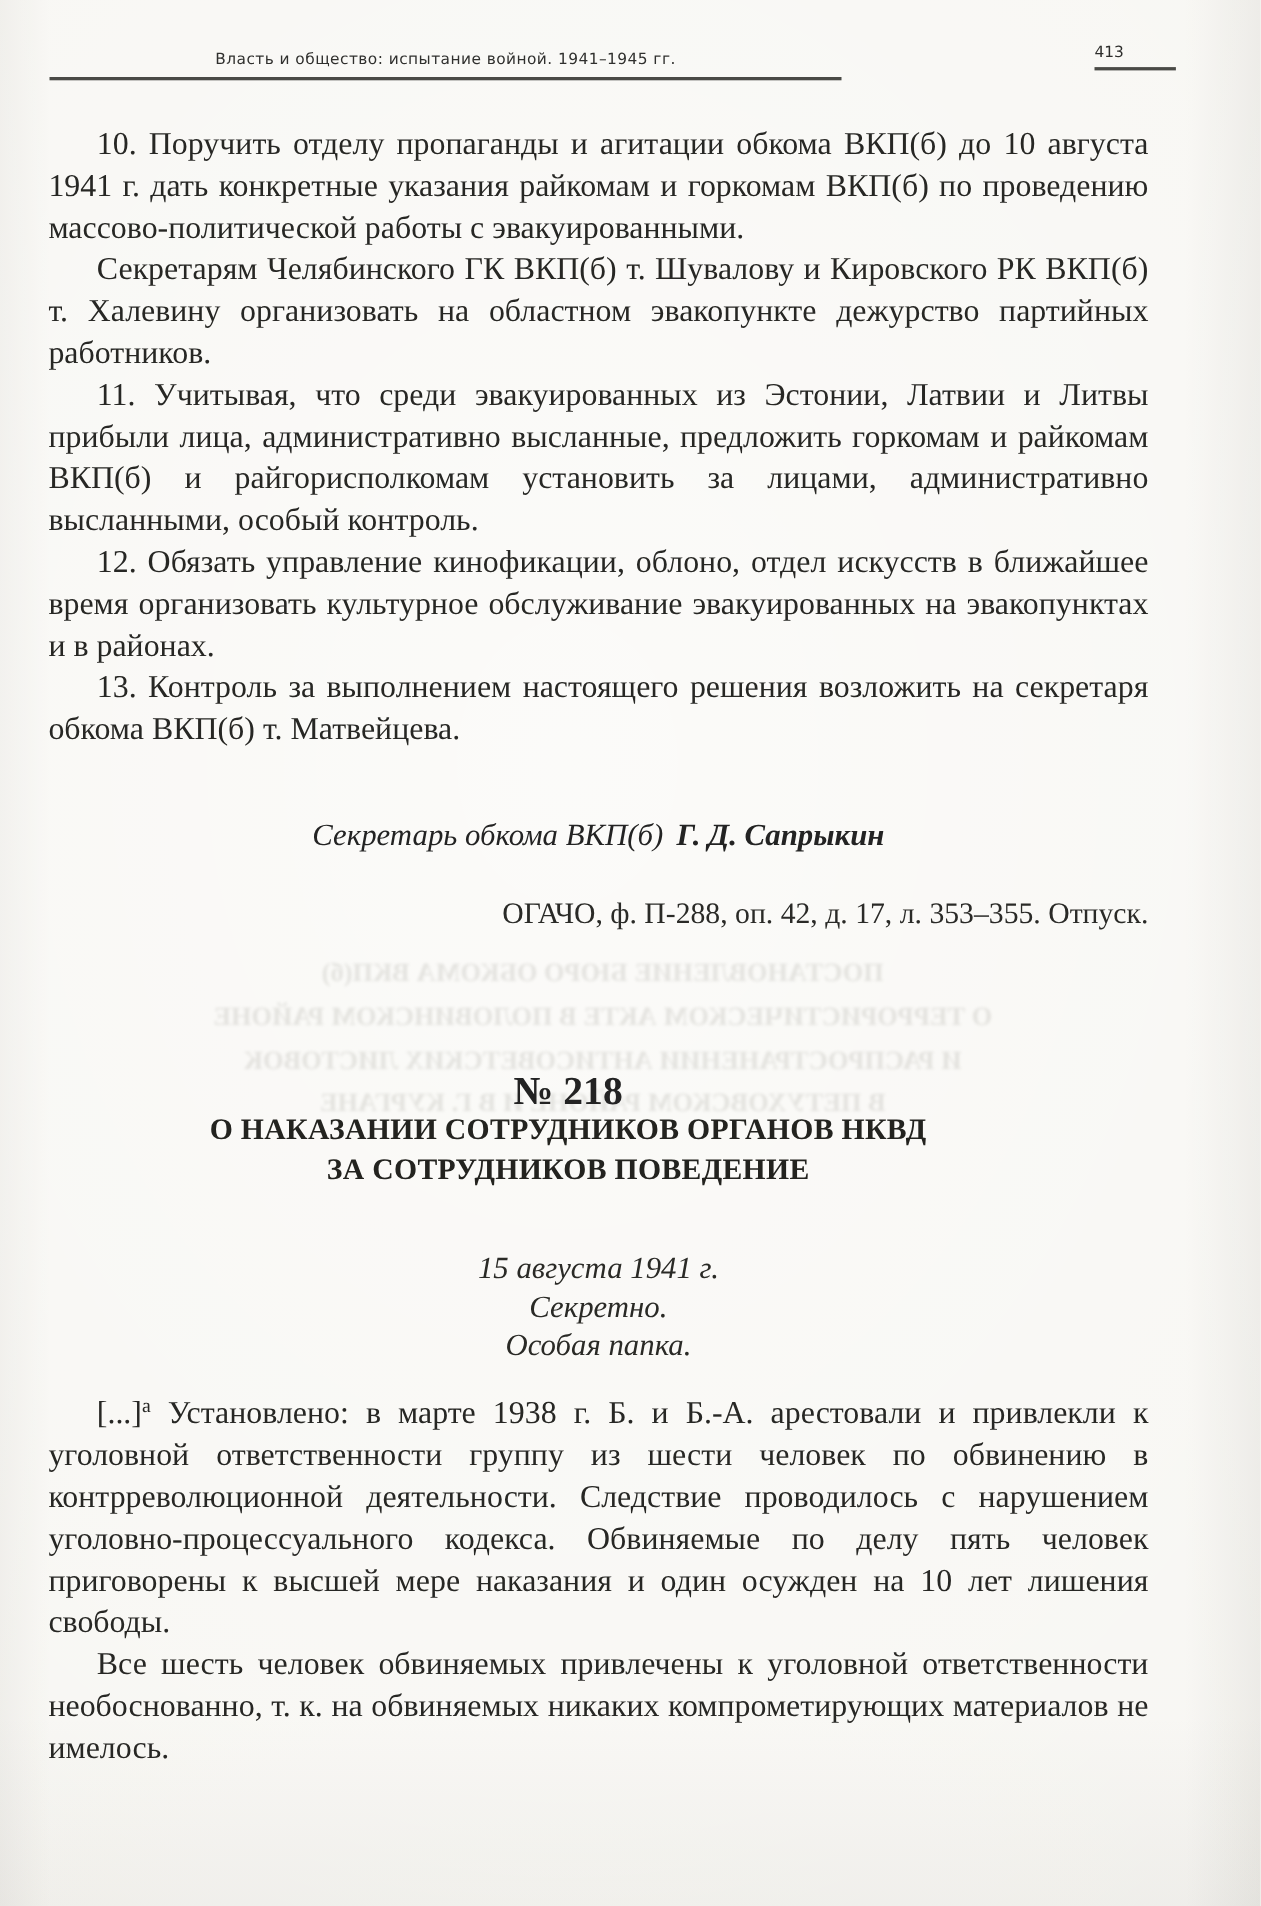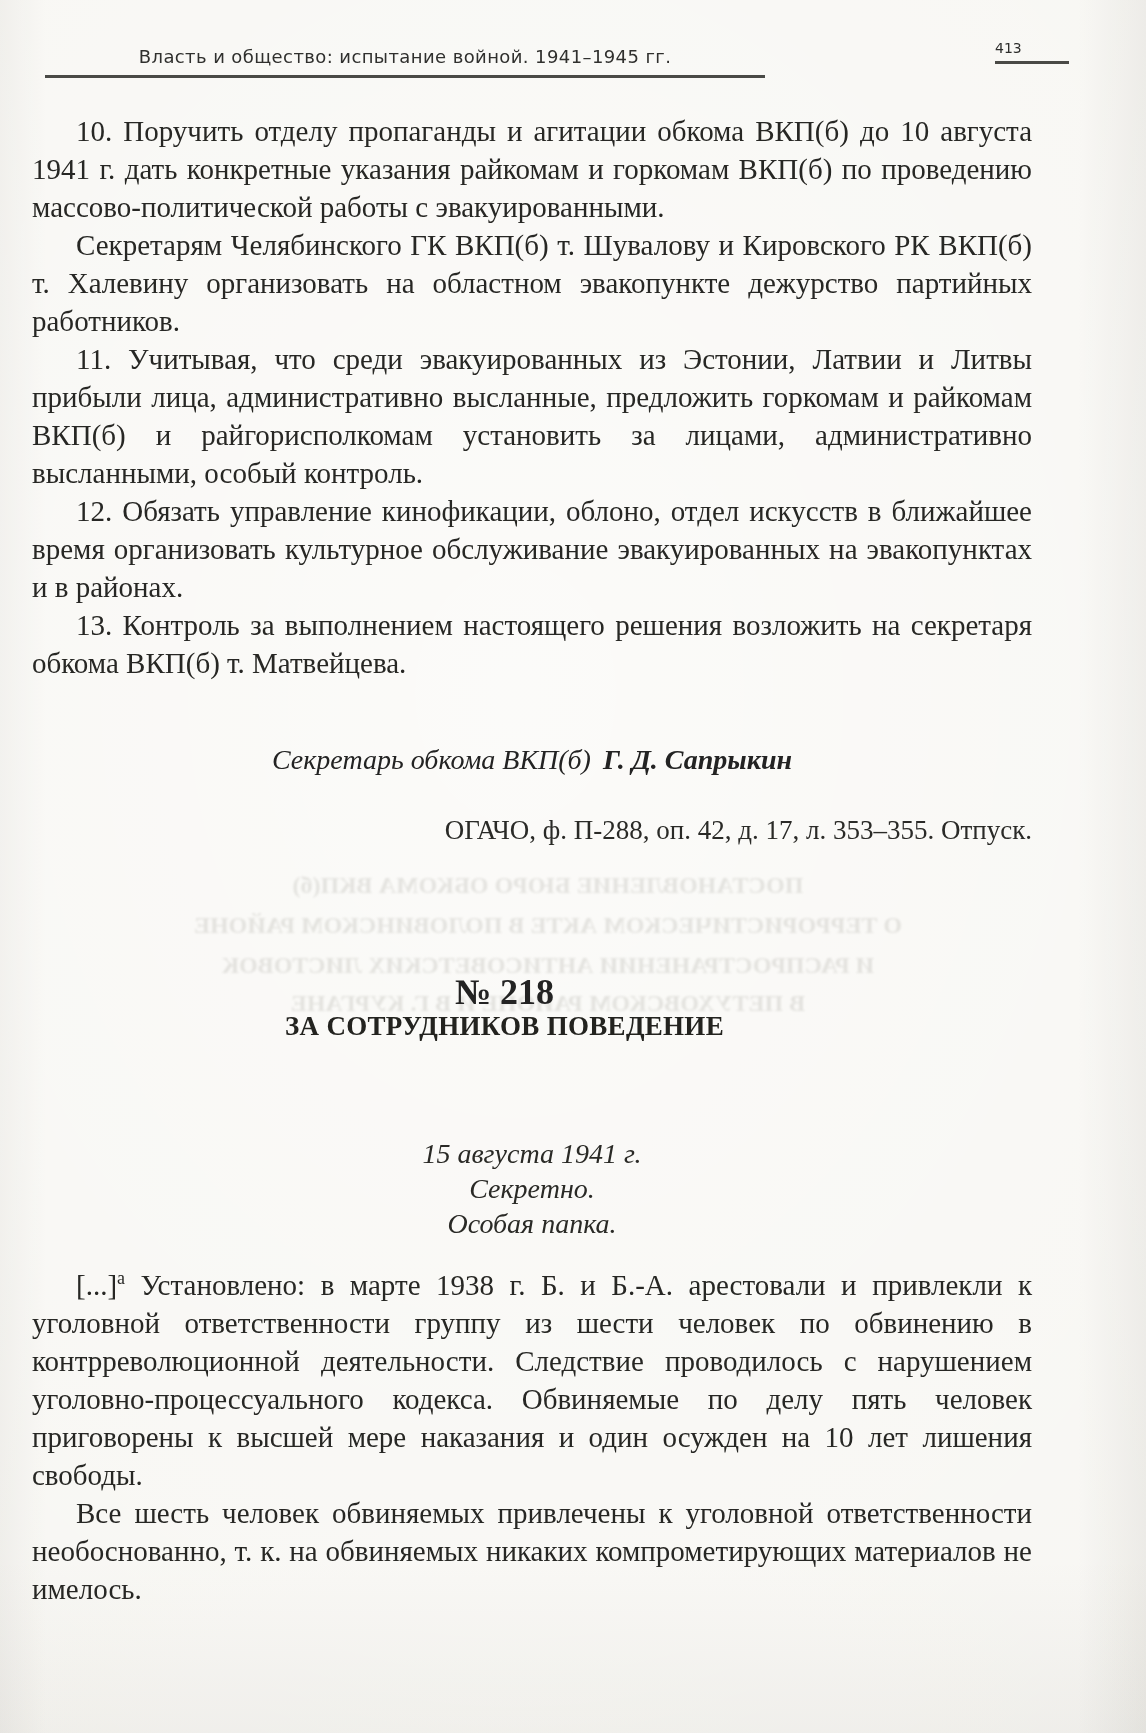--- a/index.html
+++ b/index.html
@@ -18,35 +18,35 @@
       linear-gradient(90deg, rgba(120,115,105,0.08) 0%, rgba(0,0,0,0) 4%, rgba(0,0,0,0) 94%, rgba(120,115,105,0.10) 100%),
       linear-gradient(180deg, rgba(0,0,0,0) 90%, rgba(120,115,105,0.07) 100%),
       #f7f6f2;
   }
 
   
   .header-title {
     position: absolute; top: 46px; left: 45px; width: 720px;
     text-align: center;
     font-family: "DejaVu Sans", sans-serif;
-    font-size: 18px; letter-spacing: 0.4px; color: #30302e;
+    font-size: 14px; letter-spacing: 0.4px; color: #30302e;
     padding-bottom: 8px;
     border-bottom: 3px solid #4a4a46;
   }
   .page-number {
     position: absolute; top: 40px; left: 995px; width: 74px;
     text-align: left;
     font-family: "DejaVu Sans", sans-serif;
     font-size: 14px; color: #2e2e2c;
     padding-bottom: 5px;
     border-bottom: 3px solid #4a4a46;
   }
 
   
-  .col { position: absolute; left: 32px; width: 1000px; }
+  .col { position: absolute; left: 44px; width: 1000px; }
 
   .doc217-paras { top: 112px; }
   .doc217-paras p, .doc218-paras p {
     font-size: 29px; line-height: 38px;
     text-align: justify;
     text-indent: 44px;
     color: #272724;
   }
   .signature-line { top: 742px; text-align: center; font-size: 28px; line-height: 36px; }
   .signature-role { font-style: italic; }
@@ -93,20 +93,21 @@
 
   <div class="col archive-line">ОГАЧО, ф. П-288, оп. 42, д. 17, л. 353–355. Отпуск.</div>
 
   <div class="ghost" style="top: 872px;">ПОСТАНОВЛЕНИЕ БЮРО ОБКОМА ВКП(б)</div>
   <div class="ghost" style="top: 912px;">О ТЕРРОРИСТИЧЕСКОМ АКТЕ В ПОЛОВИНСКОМ РАЙОНЕ</div>
   <div class="ghost" style="top: 952px;">И РАСПРОСТРАНЕНИИ АНТИСОВЕТСКИХ ЛИСТОВОК</div>
   <div class="ghost" style="top: 990px;">В ПЕТУХОВСКОМ РАЙОНЕ И В Г. КУРГАНЕ</div>
 
   <div class="col doc-number">№ 218</div>
   <div class="col doc-title">
+    <div>О НАКАЗАНИИ СОТРУДНИКОВ ОРГАНОВ НКВД</div>
     <div>ЗА СОТРУДНИКОВ ПОВЕДЕНИЕ</div>
   </div>
 
   <div class="col date-block">
     <div>15 августа 1941 г.</div>
     <div>Секретно.</div>
     <div>Особая папка.</div>
   </div>
 
   <div class="col doc218-paras">

